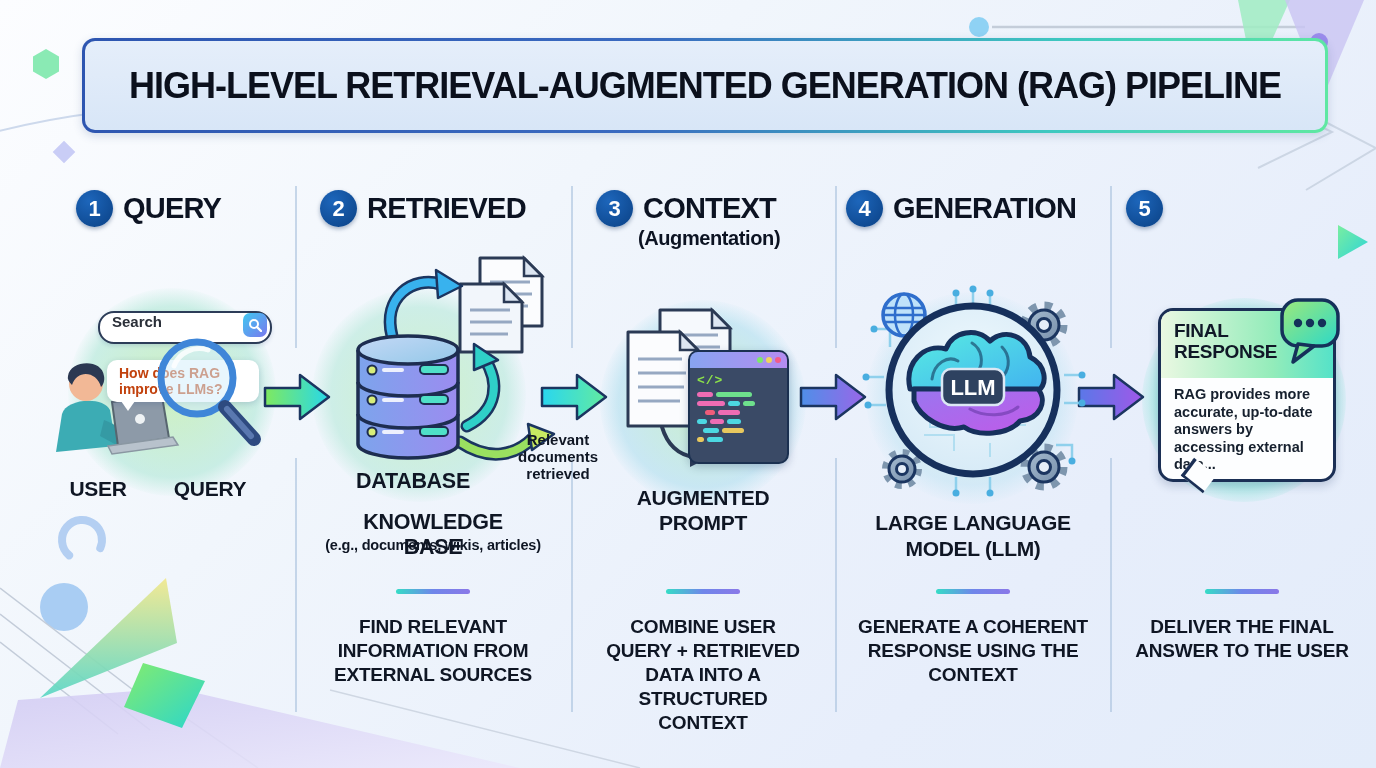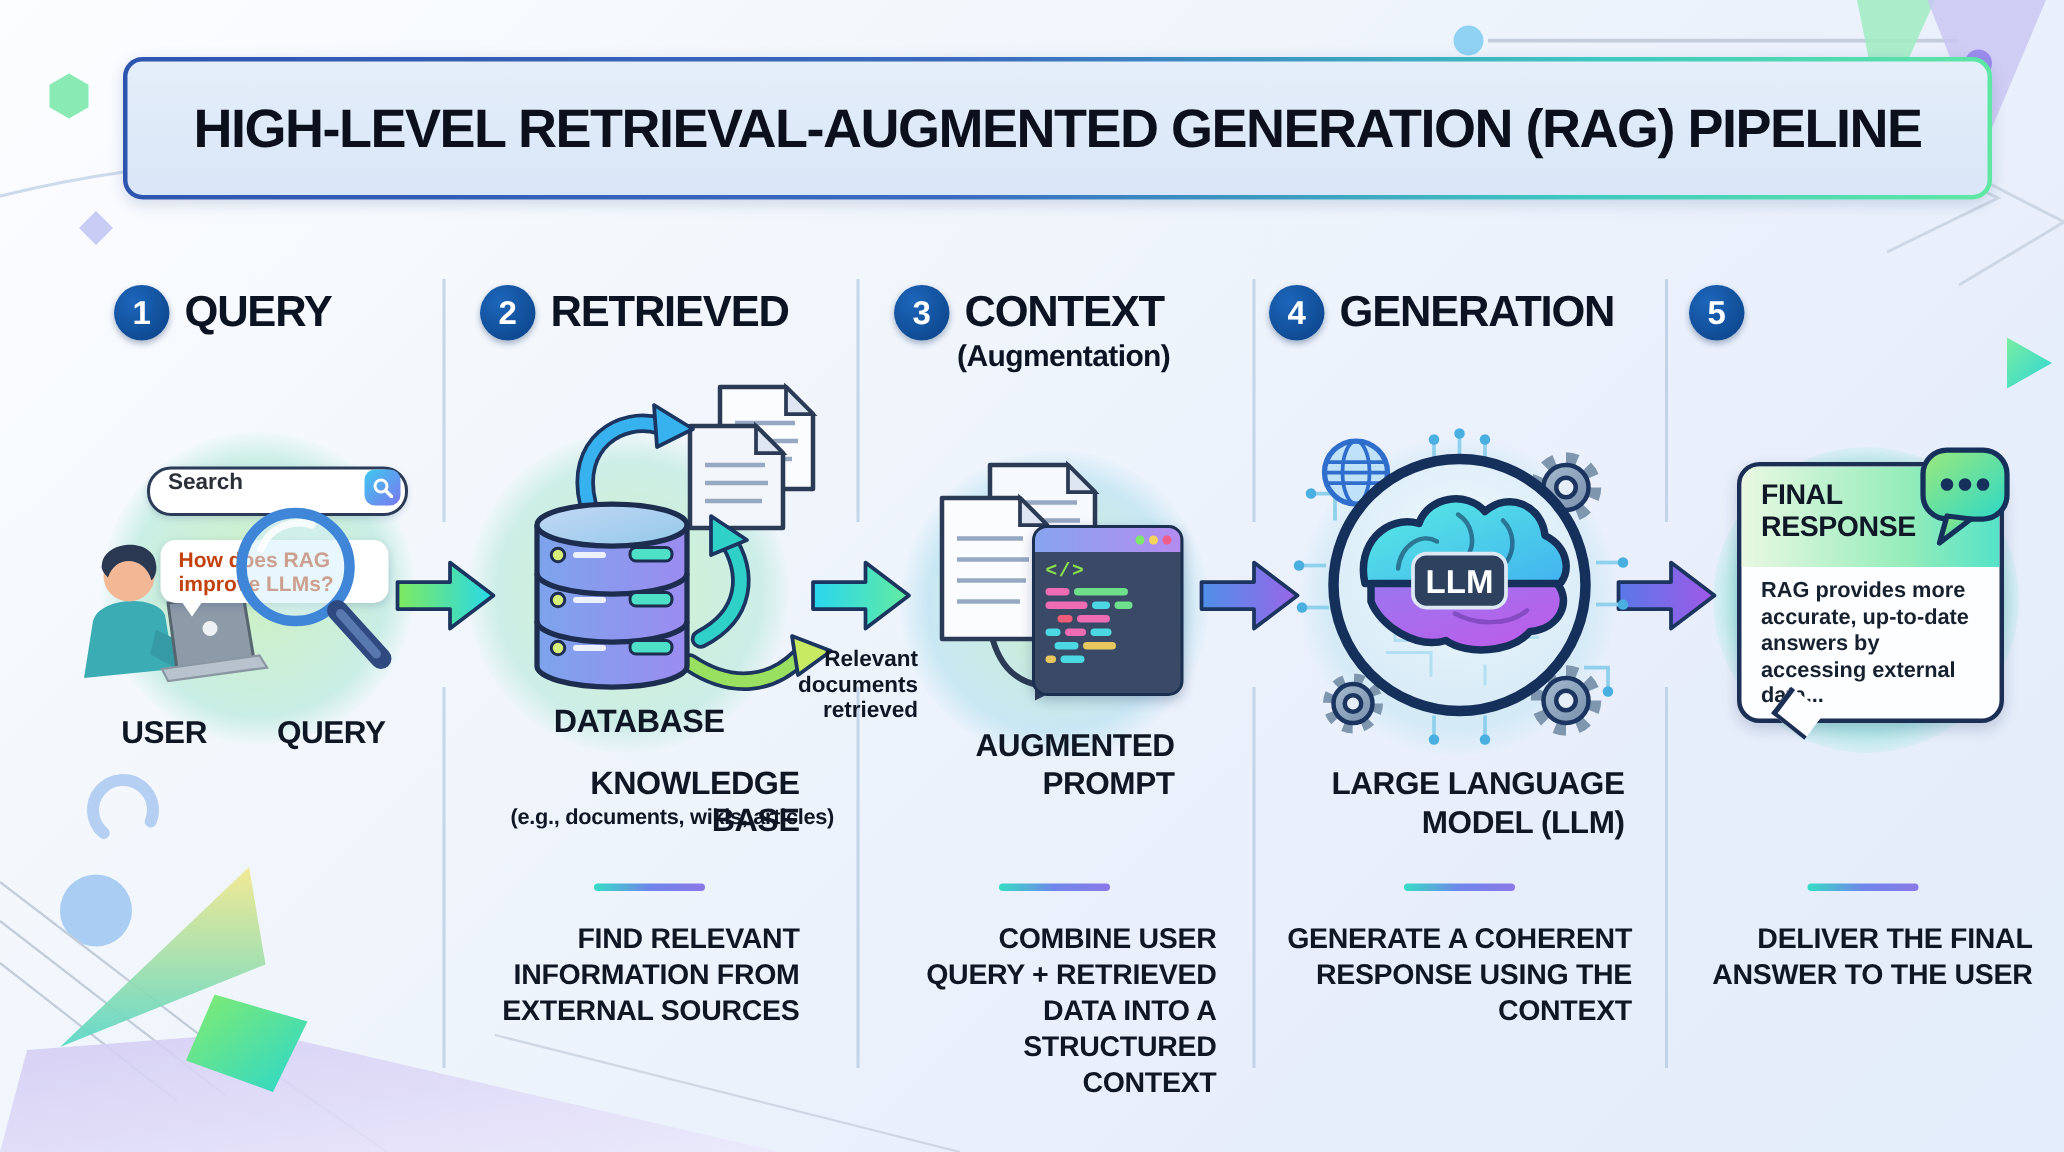--- a/index.html
+++ b/index.html
@@ -20,21 +20,21 @@
   .badge{width:37px;height:37px;border-radius:50%;background:radial-gradient(circle at 35% 30%,#1d66bb,#0f4a92 75%);
     color:#fff;font-size:22px;font-weight:700;display:flex;align-items:center;justify-content:center;
     box-shadow:0 2px 4px rgba(10,40,90,.35);}
   .step-label{font-size:29px;font-weight:700;letter-spacing:-.8px;color:#0c1322;}
   .step-sub{position:absolute;font-size:20px;font-weight:700;color:#0c1322;letter-spacing:-.4px;}
   
   .sep{position:absolute;width:2px;background:#a9c1dd;opacity:.62;}
   
   .blob{position:absolute;border-radius:50%;}
   
-  .cap{position:absolute;text-align:right;font-weight:700;color:#0f1624;}
+  .cap{position:absolute;text-align:center;font-weight:700;color:#0f1624;}
   .divider{position:absolute;width:74px;height:5px;border-radius:3px;
     background:linear-gradient(90deg,#35dcc6,#6f86ea,#8a78e8);}
   
   .searchbar{position:absolute;left:98px;top:311px;width:170px;height:29px;background:#fff;
     border:2.5px solid #2c3c58;border-radius:16px;display:flex;align-items:flex-start;justify-content:space-between;
     box-shadow:0 2px 4px rgba(30,60,120,.15);}
   .searchbar .stext{font-size:15px;font-weight:600;color:#2a2f38;margin-left:12px;}
   .sbtn{width:24px;height:24px;border-radius:7px;margin-right:3px;
     background:linear-gradient(135deg,#3fc8f0,#7a78ee);display:flex;align-items:center;justify-content:center;}
   

